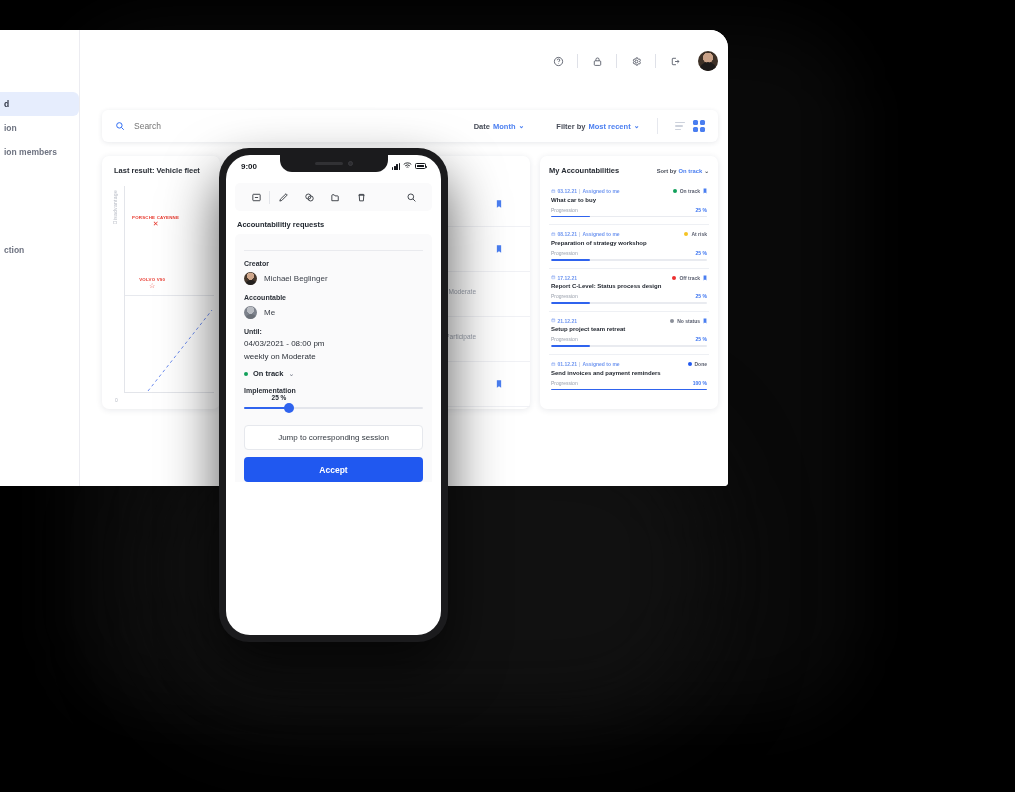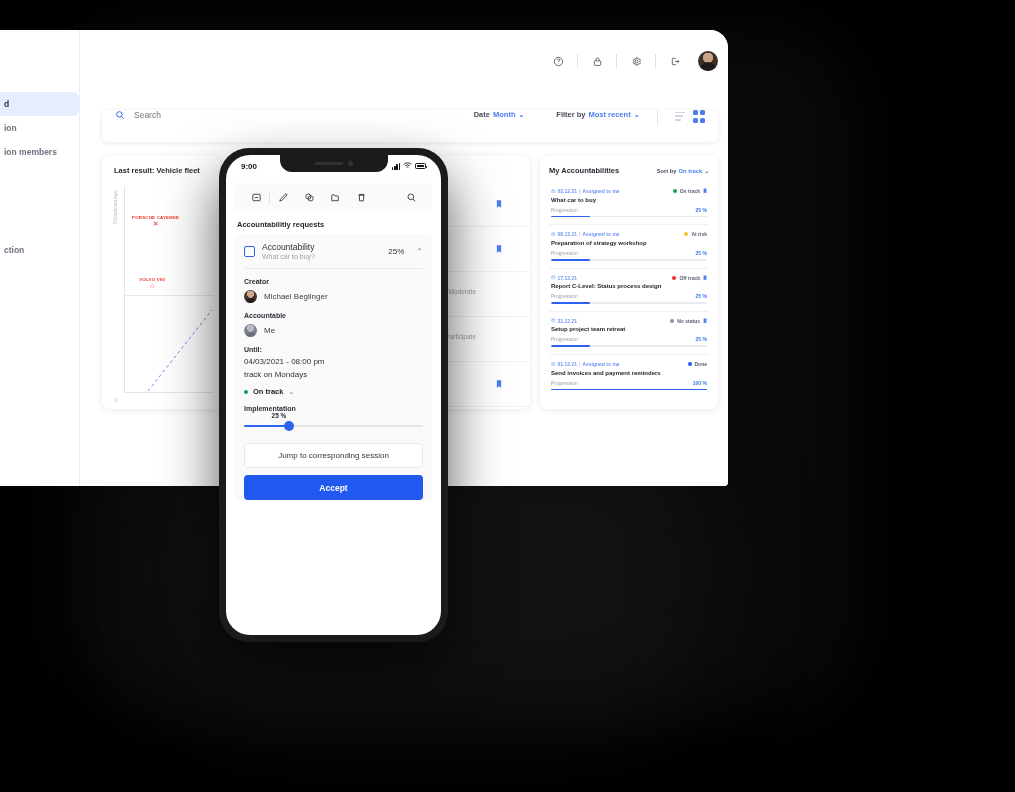--- a/index.html
+++ b/index.html
@@ -76,21 +76,21 @@
     border: none; border-radius: 4px; padding: 7px 11px; display: flex;
     align-items: center; gap: 4px; cursor: pointer; letter-spacing: .1px;
   }
   .kebab { display:flex; flex-direction:column; gap:2px; padding: 6px 6px; cursor:pointer; }
   .kebab i { width: 2.5px; height: 2.5px; border-radius:50%; background:#3f7bf2; display:block; }
 
   
   .searchbar {
     margin: 18px 22px 0 22px; height: 32px; background: #fff;
     border-radius: 6px; box-shadow: 0 1px 5px rgba(30,40,70,.10);
-    display: flex; align-items: flex-start; padding: 0 13px; gap: 9px;
+    display: flex; align-items: center; padding: 0 13px; gap: 9px;
   }
   .search-ic { color: #2f6df4; display:flex; }
   .search-input {
     flex: 1 1 auto; border: none; outline: none; font-size: 8.5px; color: #9aa0ad;
     font-family: "Liberation Sans", sans-serif; background: transparent;
   }
   .filt { font-size: 7.5px; color: #474c58; font-weight: 700; display:flex; gap:3px; align-items:center; }
   .filt b { color: #4a7ef0; font-weight: 700; }
   .filt .chev { color:#4a7ef0; font-size:7px; }
   .vdiv { width:1px; height:16px; background:#e6e8ee; margin:0 8px; }
@@ -622,46 +622,37 @@
               <path d="M15.2 15.2 20.5 20.5"></path>
           </svg>
         </span>
       </div>
 
       <div class="sect-h">Accountabilitiy requests</div>
 
       <div class="scroll">
         <div class="detail">
 
-          <div class="d-head">
-            <span class="chk"></span>
-            <span class="d-h-txt">
-              <div class="d-h-t">Accountability</div>
-              <div class="d-h-s">What car to buy?</div>
-            </span>
-            <span class="d-h-p">25%</span>
-            <span class="chev-up">⌃</span>
-          </div>
           <div class="hr"></div>
 
           <div class="lbl">Creator</div>
           <div class="person">
             <span class="pav"></span>
             <span class="pname">Michael Beglinger</span>
           </div>
 
           <div class="lbl">Accountable</div>
           <div class="person">
             <span class="pav grey"></span>
             <span class="pname">Me</span>
           </div>
 
           <div class="lbl">Until:</div>
           <div class="val">04/03/2021 - 08:00 pm</div>
-          <div class="val">track on Mondays</div>
+          <div class="val">weekly on Moderate</div>
 
           <div class="statline">
             <span class="dot" id="ph-dot" style="background: rgb(17, 160, 90);"></span>
             <span class="t">On track</span>
             <span class="c">⌄</span>
           </div>
 
           <div class="impl-wrap">
             <div class="lbl" style="margin-top:0">Implementation</div>
             <div class="impl-val">25 %</div>

